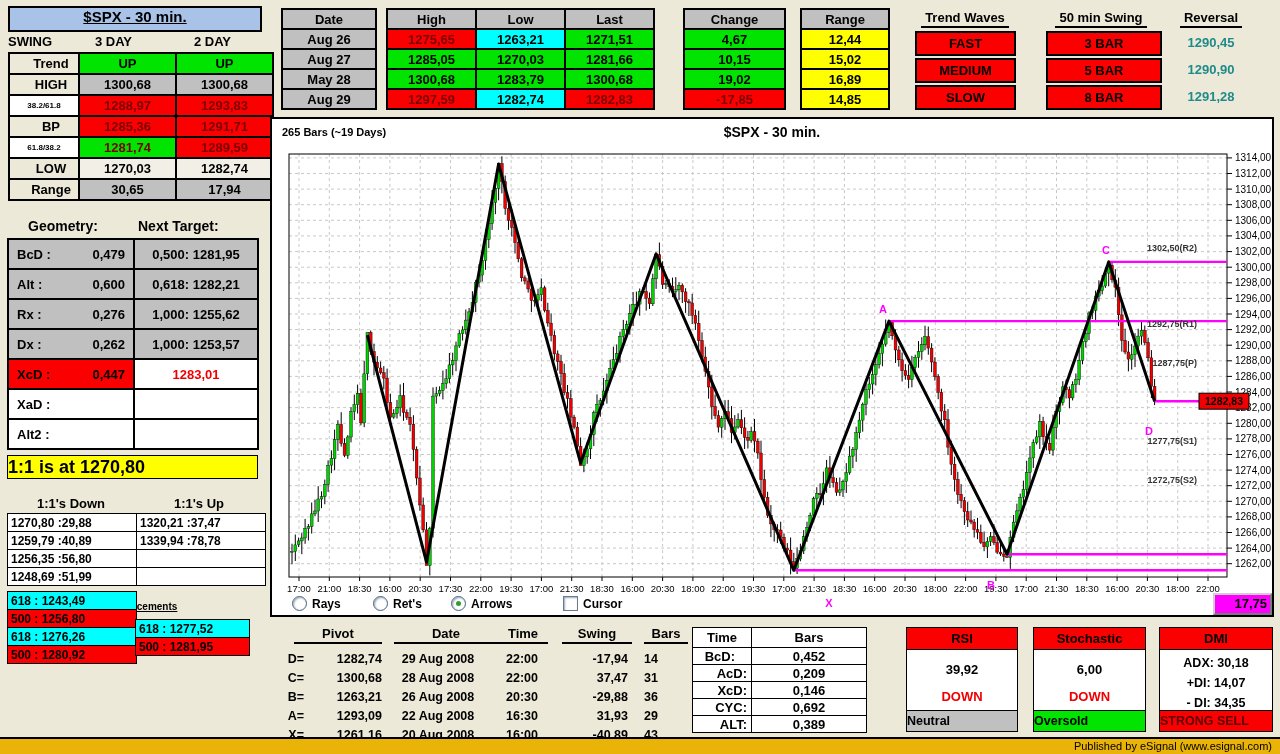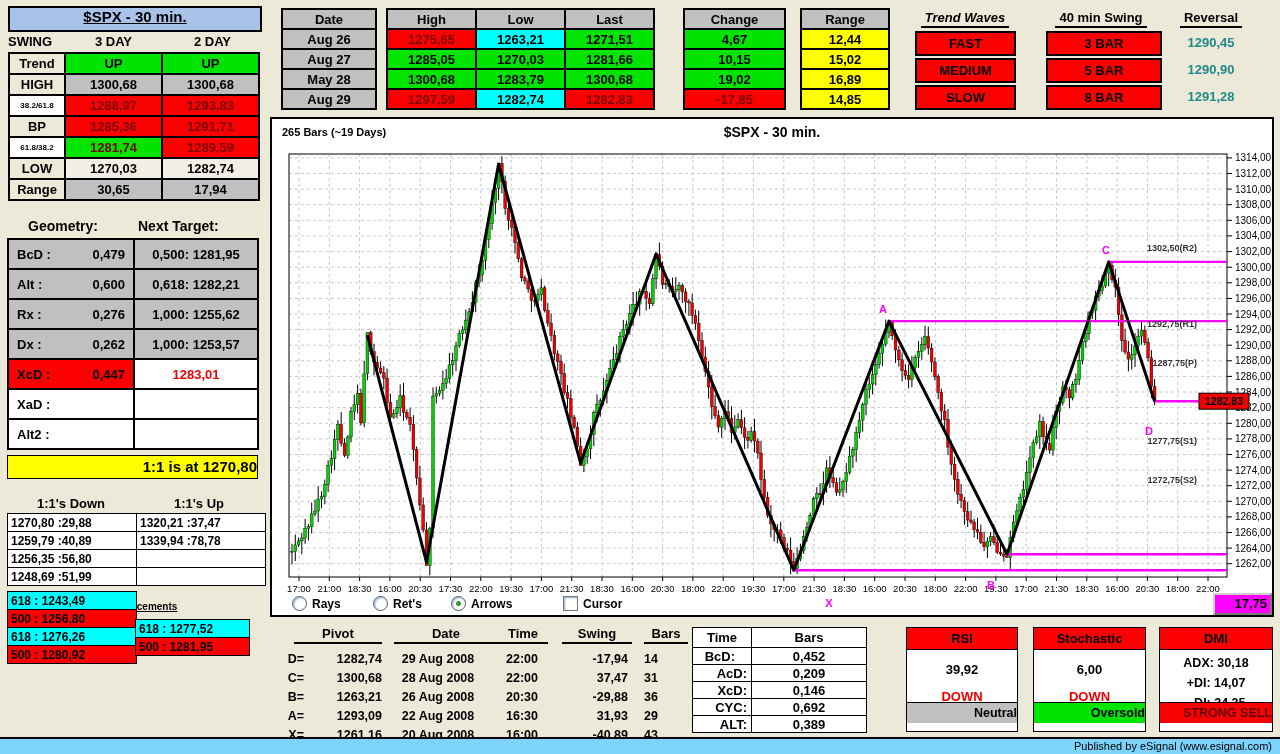--- a/index.html
+++ b/index.html
@@ -8,21 +8,21 @@
   .b{font-weight:bold;}
   table{border-collapse:collapse;}
   td{border:2px solid #000;text-align:center;font-weight:bold;font-size:13px;color:#000;padding:0;}
   .thin td{border-width:1px;font-size:12px;text-align:left;padding-left:3px;}
   .cg{background:#00e400;color:#000;}
   .cgdr{background:#00e400;color:#7b0000;}
   .crdr{background:#fb0000;color:#7b0000;}
   .cc{background:#00ffff;color:#000;}
   .cy{background:#ffff00;color:#000;}
   .cgray{background:#c0c0c0;color:#000;}
-  .cbeige{background:#ece9d8;color:#000;}
+  .cbeige{background:#ece9d8;color:#000;padding-left:14px;}
   .cwhite{background:#fff;color:#000;}
   .clow{background:#f2efe6;color:#000;}
   .credcell{background:#fb0000;color:#000;}
   .tiny{font-size:8px;}
   .uh{font-weight:bold;font-size:13px;border-bottom:2px solid #000;display:inline-block;padding:0 4px 1px 4px;}
   .hdrrow{font-weight:bold;font-size:13px;color:#000;}
   .teal{color:#1f8a8a;font-weight:bold;font-size:13px;}
   .redbox{background:#fb0000;border:2px solid #000;text-align:center;font-weight:bold;font-size:13px;color:#000;line-height:21px;}
   #chart-panel{left:270px;top:117px;width:1004px;height:500px;background:#fff;border:2px solid #000;box-sizing:border-box;}
   .gd{stroke:#c9c9c9;stroke-dasharray:3,3;stroke-width:1;}
@@ -30,21 +30,21 @@
   .yt{font:10px "Liberation Sans",sans-serif;fill:#000;}
   .lv{font:bold 9px "Liberation Sans",sans-serif;fill:#333;}
   .pl{font:bold 11px "Liberation Sans",sans-serif;fill:#ff00ff;}
   .pb{font:bold 10.5px "Liberation Sans",sans-serif;fill:#000;}
   .ctrl{font-weight:bold;font-size:12px;color:#000;display:flex;align-items:center;gap:5px;}
   .radio{width:13px;height:13px;border-radius:50%;background:#fff;border:1px solid #46627e;box-shadow:inset 1px 1px 2px #9ab;display:inline-flex;align-items:center;justify-content:center;}
   .radio .dot{width:5px;height:5px;border-radius:50%;background:#2f9e2f;}
   .chk{width:13px;height:13px;background:#fff;border:1px solid #6b7b8c;box-shadow:inset 1px 1px 2px #9ab;}
   .ibox{position:absolute;width:112px;height:105px;background:#fff;border:1px solid #000;box-sizing:border-box;}
   .ibox .hd{height:21px;background:#fb0000;border-bottom:1px solid #000;font-weight:bold;font-size:13px;text-align:center;line-height:21px;color:#000;}
-  .ibox .ft{position:absolute;bottom:8px;left:0;right:0;height:20px;border-top:1px solid #000;font-weight:bold;font-size:12.5px;text-align:right;line-height:20px;}
+  .ibox .ft{position:absolute;bottom:0;left:0;right:0;height:20px;border-top:1px solid #000;font-weight:bold;font-size:12.5px;text-align:left;line-height:20px;}
   .pvt{display:grid;grid-template-columns:32px 78px 112px 56px 78px 46px;font-weight:bold;font-size:12.5px;color:#000;}
   .pvt div{height:19px;line-height:19px;}
 </style>
 </head>
 <body>
 
 <div id="app">
 
   <div class="abs" style="left:8px;top:6px;width:250px;height:22px;background:#a8c2e8;border:2px solid #000;text-align:center;">
     <span class="b" style="font-size:15px;text-decoration:underline;">$SPX - 30 min.</span>
@@ -158,21 +158,21 @@
             <div style="display:flex;justify-content:space-between;padding:0 8px;">
               <span>Alt2  :</span>
               <span></span>
             </div>
           </td>
       <td class="cwhite"></td>
     </tr>
   </tbody>
     </table>
 
-  <div class="abs cy b" style="left:7px;top:455px;width:249px;height:22px;border:1px solid #000;text-align:right;line-height:22px;font-size:15px;">1:1 is at 1270,80</div>
+  <div class="abs cy b" style="left:7px;top:455px;width:249px;height:22px;border:1px solid #000;text-align:left;line-height:22px;font-size:18px;">1:1 is at 1270,80</div>
 
   <div class="abs hdrrow" style="left:7px;top:496px;width:128px;text-align:center;">1:1's Down</div>
   <div class="abs hdrrow" style="left:135px;top:496px;width:128px;text-align:center;">1:1's Up</div>
 
   <table class="abs thin" style="left:7px;top:513px;">
     <tbody>
         <tr style="height:18px;">
           <td class="cwhite" style="width:125px;">1270,80 :29,88</td>
           <td class="cwhite" style="width:125px;">1320,21 :37,47</td>
         </tr>
@@ -303,26 +303,26 @@
         </tr>
     <tr style="height:20px;">
           <td class="cy">16,89</td>
         </tr>
     <tr style="height:20px;">
           <td class="cy">14,85</td>
         </tr>
   </tbody>
     </table>
 
-  <div class="abs" style="left:905px;top:8px;width:120px;text-align:center;font-style:italic;"><span class="uh">Trend Waves</span></div>
+  <div class="abs" style="left:905px;top:8px;width:120px;text-align:center;"><span class="uh">Trend Waves</span></div>
   <div class="abs redbox" style="left:915px;top:31px;width:97px;height:21px;">FAST</div>
   <div class="abs redbox" style="left:915px;top:58px;width:97px;height:21px;">MEDIUM</div>
   <div class="abs redbox" style="left:915px;top:85px;width:97px;height:21px;">SLOW</div>
 
-  <div class="abs" style="left:1038px;top:8px;width:126px;text-align:center;"><span class="uh">40 min Swing</span></div>
+  <div class="abs" style="left:1038px;top:8px;width:126px;text-align:center;"><span class="uh">50 min Swing</span></div>
   <div class="abs redbox" style="left:1046px;top:31px;width:112px;height:21px;">3 BAR</div>
   <div class="abs redbox" style="left:1046px;top:58px;width:112px;height:21px;">5 BAR</div>
   <div class="abs redbox" style="left:1046px;top:85px;width:112px;height:21px;">8 BAR</div>
 
   <div class="abs" style="left:1166px;top:8px;width:90px;text-align:center;"><span class="uh">Reversal</span></div>
   <div class="abs teal" style="left:1166px;top:35px;width:90px;text-align:center;">1290,45</div>
   <div class="abs teal" style="left:1166px;top:62px;width:90px;text-align:center;">1290,90</div>
   <div class="abs teal" style="left:1166px;top:89px;width:90px;text-align:center;">1291,28</div>
 
   <div id="chart-panel" class="abs">
@@ -1162,17 +1162,17 @@
 
   <div class="ibox" style="left:1159px;top:627px;width:114px;">
     <div class="hd">DMI</div>
     <div class="b" style="text-align:center;margin-top:6px;font-size:12.5px;">ADX:  30,18</div>
     <div class="b" style="text-align:center;margin-top:6px;font-size:12.5px;">+DI:  14,07</div>
     <div class="b" style="text-align:center;margin-top:6px;font-size:12.5px;">- DI:  34,35</div>
     <div class="ft credcell" style="color:#5d0000;">STRONG SELL</div>
   </div>
 
   <div class="abs" style="left:0;top:737px;width:1280px;height:2px;background:#000;"></div>
-  <div class="abs" style="left:0;top:739px;width:1280px;height:15px;background:#7dd3fc;">
+  <div class="abs" style="left:0;top:739px;width:1280px;height:15px;background:#eab308;">
     <div style="text-align:right;padding-right:8px;font-size:11px;color:#000;line-height:15px;">Published by eSignal (www.esignal.com)</div>
   </div>
 
 </div>
 
 </body></html>

